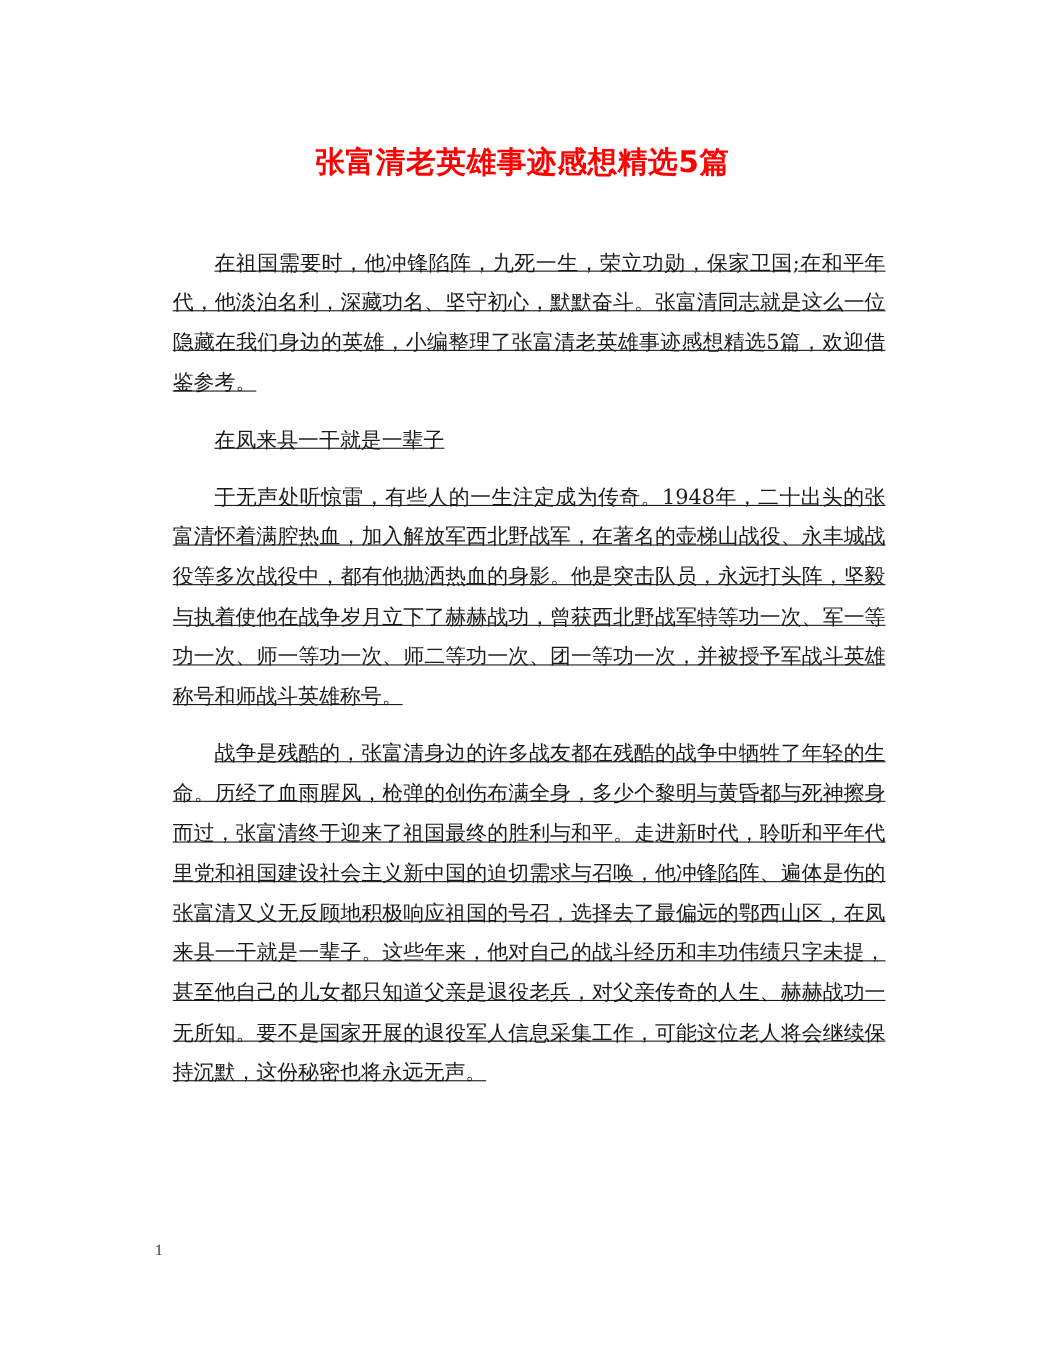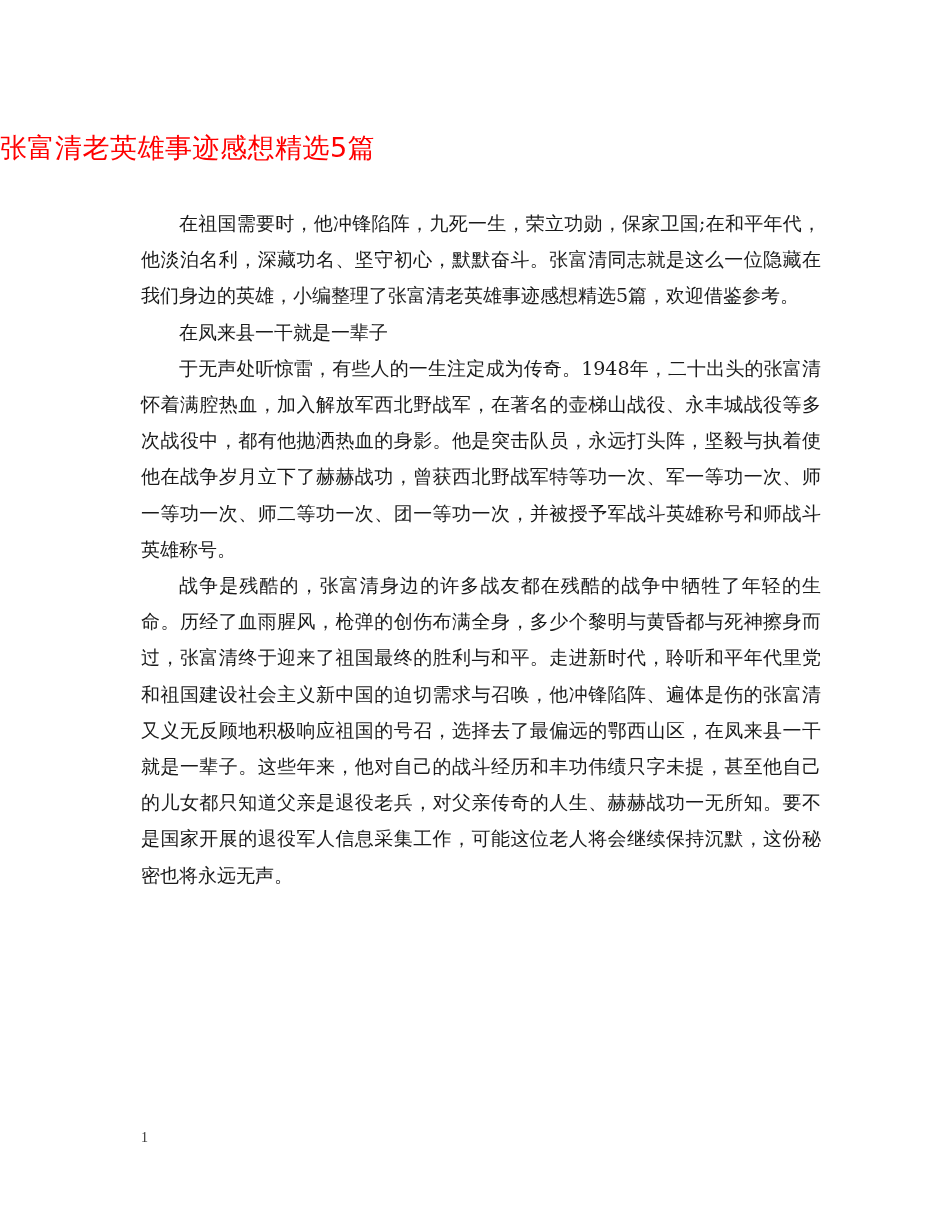--- a/index.html
+++ b/index.html
@@ -20,40 +20,42 @@
       left: 0; top: 0;
       width: 950px;
       height: 1230px;
       background: #ffffff;
     }
     .title {
       position: absolute;
       left: 0;
       top: 130px;
       width: 950px;
+      text-align: center;
       font-family: "DejaVu Sans", "Liberation Sans", sans-serif;
-      font-weight: normal;
+      font-weight: bold;
       font-size: 27px;
       line-height: 36px;
       color: #ff0000;
       letter-spacing: 0.5px;
     }
     .body-text {
       position: absolute;
       left: 141px;
       top: 205px;
       width: 680px;
       font-size: 19px;
       line-height: 36.2px;
       text-align: justify;
       text-justify: inter-character;
     }
     .body-text p {
-      margin: 0;
+      margin: 16px;
       text-indent: 38px;
+      text-decoration: underline;
     }
     .page-number {
       position: absolute;
       left: 141px;
       top: 1130px;
       font-family: "Liberation Serif", "DejaVu Serif", serif;
       font-size: 14px;
       color: #333333;
     }
   </style>

